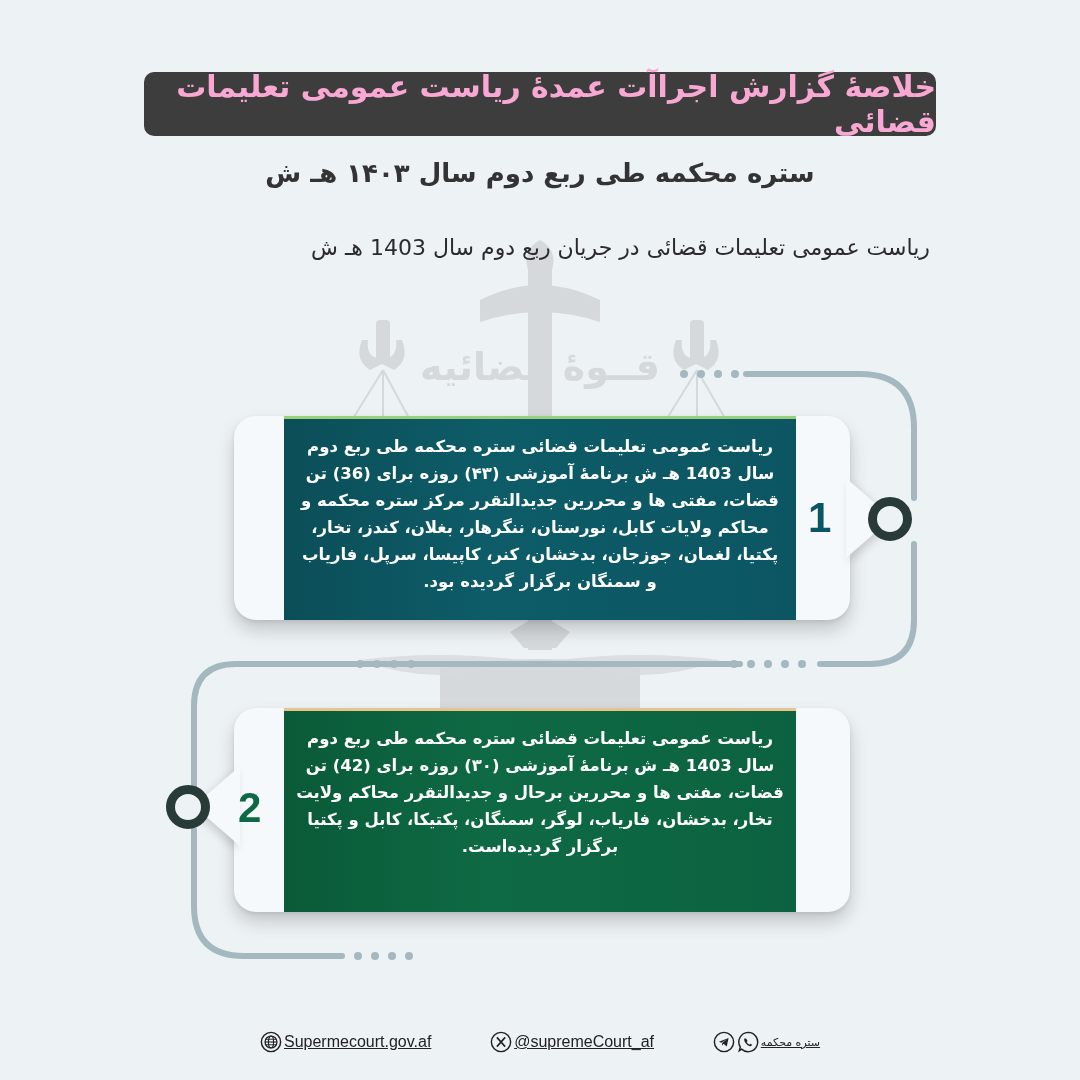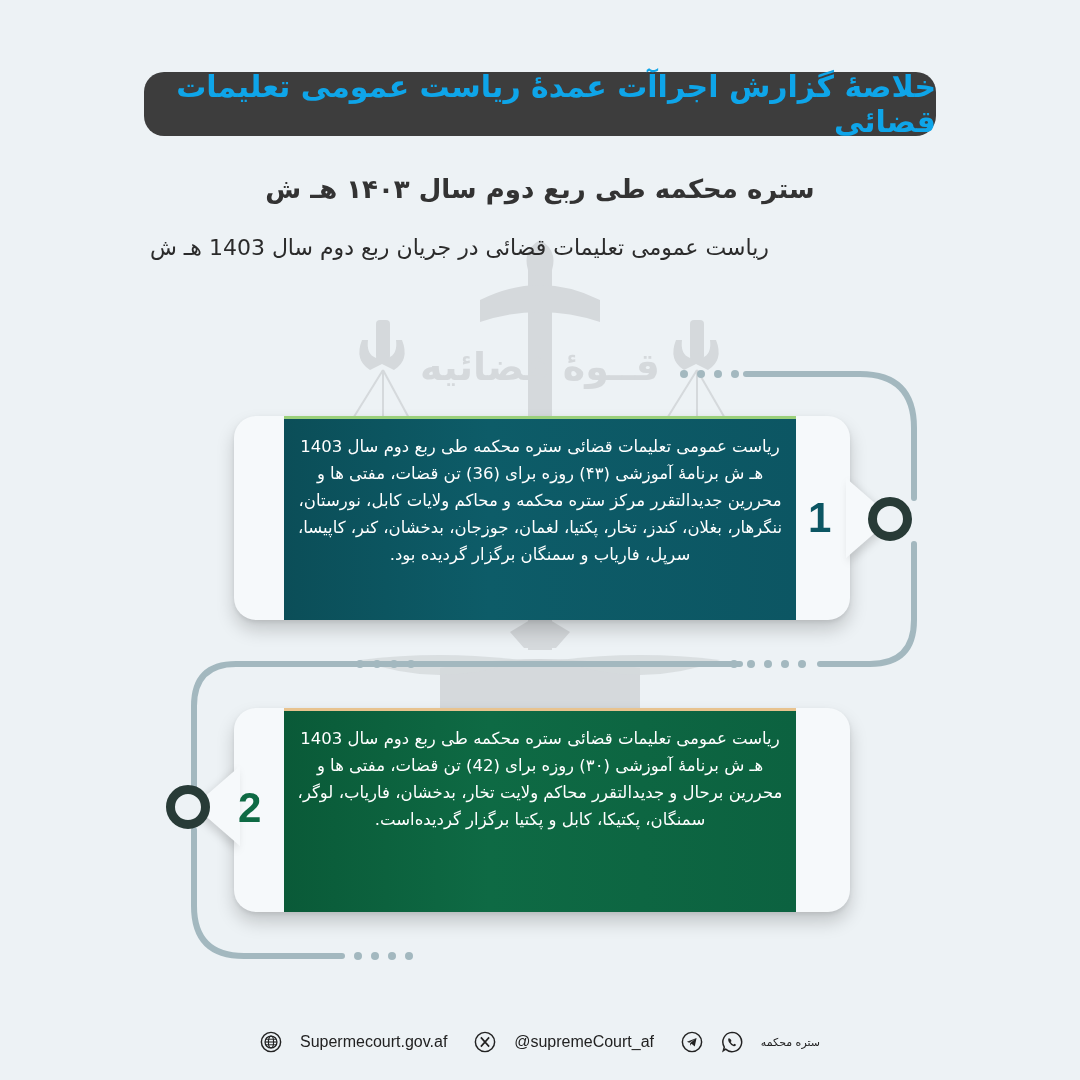--- a/index.html
+++ b/index.html
@@ -3,48 +3,47 @@
 <meta charset="utf-8">
 <style>
   * { box-sizing: border-box; margin: 0; padding: 0; }
   html, body { width: 1080px; height: 1080px; overflow: hidden; }
   body { background: #edf2f5; font-family: "DejaVu Sans", sans-serif; position: relative; color: #2a2a2a; }
 
   .watermark { position: absolute; left: 0; top: 0; width: 1080px; height: 1080px; pointer-events: none; }
 
   .title-bar {
     position: absolute; left: 144px; top: 72px; width: 792px; height: 64px;
-    background: #3d3d3d; border-radius: 20px;
+    background: #3d3d3d; border-radius: 10px;
     display: flex; align-items: center; justify-content: center;
-    color: #0ea5e9; font-size: 30px; font-weight: bold; direction: rtl;
+    color: #f9a8d4; font-size: 30px; font-weight: bold; direction: rtl;
   }
   .subtitle {
     position: absolute; left: 140px; top: 150px; width: 800px; height: 46px;
     text-align: center; direction: rtl; font-size: 26px; font-weight: bold; color: #333333;
     line-height: 46px;
-    margin-top: 16px;
   }
   .intro {
     position: absolute; left: 150px; top: 224px; width: 780px;
-    text-align: left; direction: rtl; font-size: 22px; color: #2b2b2b; line-height: 48px;
+    text-align: right; direction: rtl; font-size: 22px; color: #2b2b2b; line-height: 48px;
   }
 
   .connector { position: absolute; left: 0; top: 0; width: 1080px; height: 1080px; }
 
   .card {
     position: absolute; height: 204px; border-radius: 22px; background: #f6f9fb;
     box-shadow: 0 10px 18px rgba(0,0,0,0.18), 0 2px 4px rgba(0,0,0,0.08);
   }
   .card-1 { left: 234px; top: 416px; width: 616px; }
   .card-2 { left: 234px; top: 708px; width: 616px; }
 
   .card-body {
     position: absolute; top: 0; height: 204px; width: 512px;
     color: #ffffff; direction: rtl; text-align: center;
-    font-size: 16.5px; line-height: 27px; padding: 14px 12px 0 12px;
+    font-size: 16.5px; line-height: 27px; padding: 14px 12px 0 12px; font-weight: bold;
   }
 
   .body-1 { background: linear-gradient(90deg, #0b4e58 0%, #0d5c68 40%, #0c5663 100%); border-top: 3px solid #9bd07a; }
   .body-2 { background: linear-gradient(90deg, #0a5a38 0%, #0e6a44 40%, #0c6240 100%); border-top: 3px solid #e8c38f; }
 
   .num-label { position: absolute; font-size: 42px; font-weight: bold; font-family: "Liberation Sans", sans-serif; }
   .num-1 { left: 808px; top: 494px; color: #0c5663; }
   .num-2 { left: 238px; top: 784px; color: #0e6a44; }
 
   .arrow { position: absolute; width: 0; height: 0; }
@@ -53,21 +52,21 @@
 
   .ring { position: absolute; width: 44px; height: 44px; border-radius: 50%; border: 9px solid #283b37; background: #edf2f5; }
   .ring-1 { left: 868px; top: 497px; }
   .ring-2 { left: 166px; top: 785px; }
 
   .footer {
     position: absolute; left: 260px; top: 1026px; width: 560px; height: 32px;
     display: flex; align-items: center; justify-content: space-between; direction: ltr;
     font-family: "Liberation Sans", sans-serif; font-size: 16px; color: #222222;
   }
-  .footer-item { display: flex; align-items: center; gap: 18px; }
+  .footer-item { display: flex; align-items: center; gap: 2px; text-decoration: underline; }
   .icon-circle { width: 22px; height: 22px; }
   .footer-rtl { direction: rtl; font-family: "DejaVu Sans", sans-serif; font-size: 11px; }
 </style>
 </head>
 <body>
 
 <svg class="watermark" viewBox="0 0 1080 1080">
   <g fill="#d5d9dc">
     <rect x="528" y="270" width="24" height="380"></rect>
     <path d="M540 240 q18 10 12 30 h-24 q-6 -20 12 -30z"></path>

